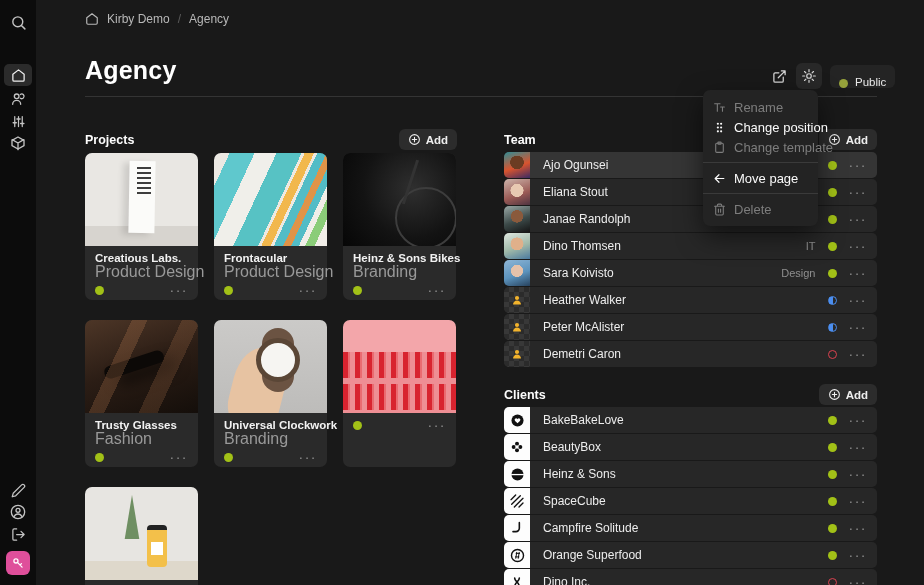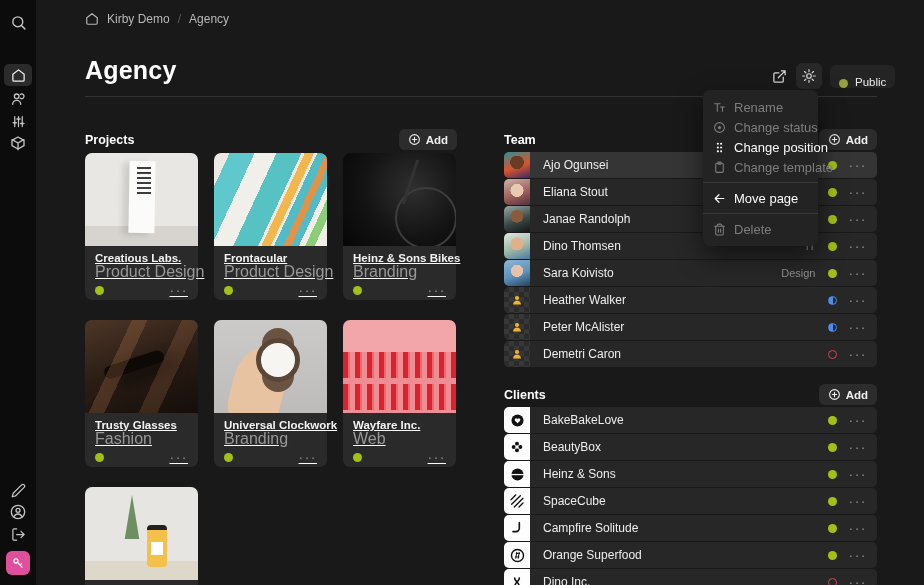--- a/index.html
+++ b/index.html
@@ -29,21 +29,21 @@
   .status-pill { height:23px; margin-left:4px; padding:0 9px; border-radius:6px; background:#242424; display:flex; align-items:flex-end; gap:7px; font-size:11.5px; color:#e9e9e9; cursor:pointer; }
   .pill-dot { width:9px; height:9px; border-radius:50%; background:#96a23b; }
 
   
   .sec-hdr { position:absolute; height:21px; display:flex; align-items:center; justify-content:space-between; }
   .sec-title { font-size:12.5px; font-weight:700; color:#fdfdfd; }
   .add-btn { height:21px; padding:0 9px; border-radius:6px; background:#2c2c2c; display:flex; align-items:center; gap:5px; font-size:11.5px; font-weight:600; color:#efefef; cursor:pointer; }
 
   
   .proj-grid { position:absolute; left:85px; top:153px; width:372px; display:grid; grid-template-columns:repeat(3,113px); gap:20px 16px; }
-  .card { width:113px; height:147px; background:#2a2a2a; border-radius:7px; cursor:pointer;text-decoration:underline; }
+  .card { width:113px; height:147px; background:#2a2a2a; border-radius:7px; cursor:pointer; }
   .thumb { position:relative; width:113px; height:93px; border-radius:7px 7px 0 0; overflow:hidden; }
   .card-body { padding:6px 10px 0; }
   .card-title { font-size:11.5px; line-height:13px; font-weight:600; color:#f2f2f2; white-space:nowrap; }
   .card-sub { font-size:16px; line-height:13px; color:#999; white-space:nowrap; }
   .card-foot { margin-top:8px; padding:0 10px; display:flex; align-items:center; justify-content:space-between; }
   .more { color:#8d8d8d; font-size:14px; line-height:9px; letter-spacing:1.5px; cursor:pointer; }
 
   
   .th-boxedwater { background:linear-gradient(180deg,#e9e7e3 0 78%,#d7d4cf 78%); }
   .th-boxedwater::before { content:""; position:absolute; left:44px; top:8px; width:26px; height:72px; background:#fbfbf9; box-shadow:-6px 2px 6px rgba(0,0,0,.12); transform:rotate(1deg); }
@@ -260,24 +260,20 @@
         <div class="card-title">Universal Clockwork</div>
       <div class="card-sub">Branding</div>
       </div>
     <div class="card-foot">
         <span class="status st-listed"></span>
       <span class="more">···</span>
       </div>
   </div>
   <div class="card">
     <div class="thumb th-lipstick"></div>
-    <div class="card-body">
-        <div class="card-title">Wayfare Inc.</div>
-      <div class="card-sub">Web</div>
-      </div>
     <div class="card-foot">
         <span class="status st-listed"></span>
       <span class="more">···</span>
       </div>
   </div>
   <div class="card">
     <div class="thumb th-pineapple"></div>
     <div class="card-body">
         <div class="card-title"></div>
       <div class="card-sub"></div>
@@ -489,29 +485,20 @@
 </div>
 
 <div class="ctx-menu">
   <div class="mi mi-off">
     <span class="mi-ic">
       <svg class="ic" width="13" height="13" viewBox="0 0 24 24" style="stroke-width:2">
           <path d="M3 5h10M8 5v14M14 11h7M17.5 11v8"></path>
         </svg>
       </span>
     <span>Rename</span>
-  </div>
-  <div class="mi mi-off">
-    <span class="mi-ic">
-      <svg class="ic" width="13" height="13" viewBox="0 0 24 24" style="stroke-width:2">
-          <circle cx="12" cy="12" r="9"></circle>
-          <circle cx="12" cy="12" r="3" fill="currentColor" stroke="none"></circle>
-        </svg>
-      </span>
-    <span>Change status</span>
   </div>
   <div class="mi mi-on">
     <span class="mi-ic">
       <svg width="13" height="13" viewBox="0 0 24 24" fill="currentColor">
           <circle cx="9" cy="5" r="2"></circle>
           <circle cx="15" cy="5" r="2"></circle>
           <circle cx="9" cy="12" r="2"></circle>
           <circle cx="15" cy="12" r="2"></circle>
           <circle cx="9" cy="19" r="2"></circle>
           <circle cx="15" cy="19" r="2"></circle>

